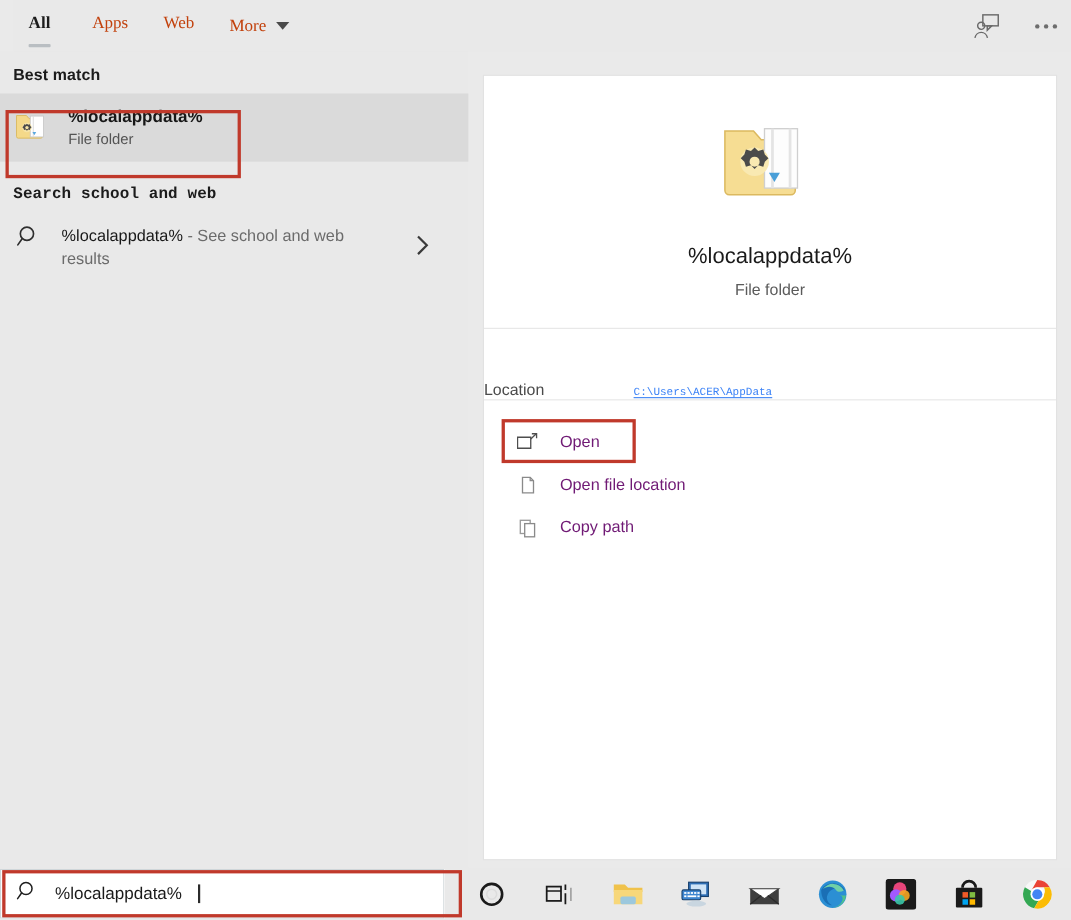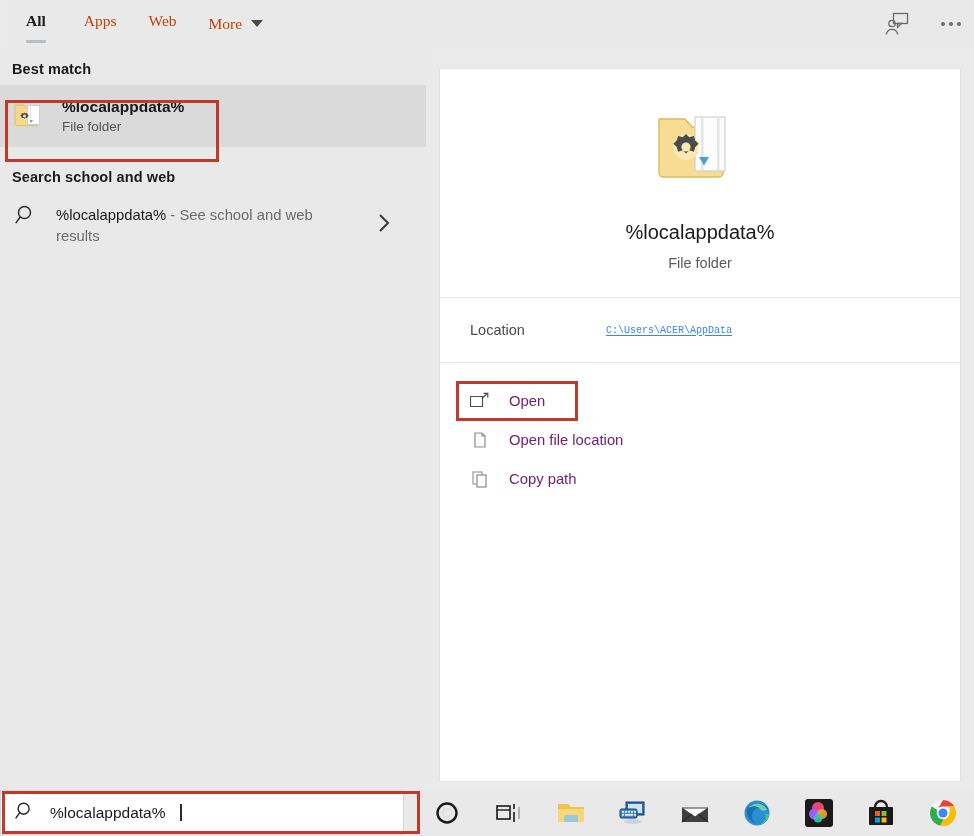--- a/index.html
+++ b/index.html
@@ -83,21 +83,21 @@
     background:#ffffff;
     box-shadow:0 0 0 1px #e2e2e2;
   }
   .preview-hero {
     padding:34px 0 26px; display:flex; flex-direction:column;
     align-items:center; gap:0;
   }
   .hero-title { font-size:20px; color:#1a1a1a; margin-top:26px; }
   .hero-sub   { font-size:14.5px; color:#5b5b5b; margin-top:11px; }
   .divider { height:1px; background:#e6e6e6; margin:0 0 0 0; }
-  .loc-row { display:flex; align-items:center; height:64px; padding-left:30px; }
+  .loc-row { display:flex; align-items:flex-end; height:64px; }
   .loc-label { font-size:14.5px; color:#4a4a4a; width:136px; }
   .loc-link {
     font-size:10px; color:#3b82f6; text-decoration:underline;
     text-underline-offset:2px; cursor:default;font-family:Liberation Mono, monospace;
   }
   .actions { padding-top:18px; }
   .action-row {
     position:relative; display:flex; align-items:center; gap:19px;
     height:39px; padding-left:30px; cursor:default;
   }
@@ -187,21 +187,21 @@
           <path d="M17.5 23 l3.4 0 -1.7 2.9 Z" fill="#5aa9e0"></path>
         </svg>
       </span>
       <div class="result-text">
         <div class="result-title">%localappdata%</div>
         <div class="result-sub">File folder</div>
       </div>
     </div>
     <div class="red-box" style="left:5px; top:53px; width:214px; height:62px;"></div>
 
-    <div class="section-head" style="padding-top:22px;">Search school and web</div>
+    <div class="section-head" style="padding-top:22px;font-family:Liberation Mono, monospace;">Search school and web</div>
 
     <div class="web-row">
       <span>
         <svg width="24" height="24" viewBox="0 0 24 24">
           <circle cx="10.5" cy="9.5" r="6" fill="none" stroke="#2f2f2f" stroke-width="1.5"></circle>
           <line x1="6.1" y1="14" x2="2.2" y2="19.6" stroke="#2f2f2f" stroke-width="1.5" stroke-linecap="round"></line>
         </svg>
       </span>
       <div class="web-label">
         <b>%localappdata%</b>

